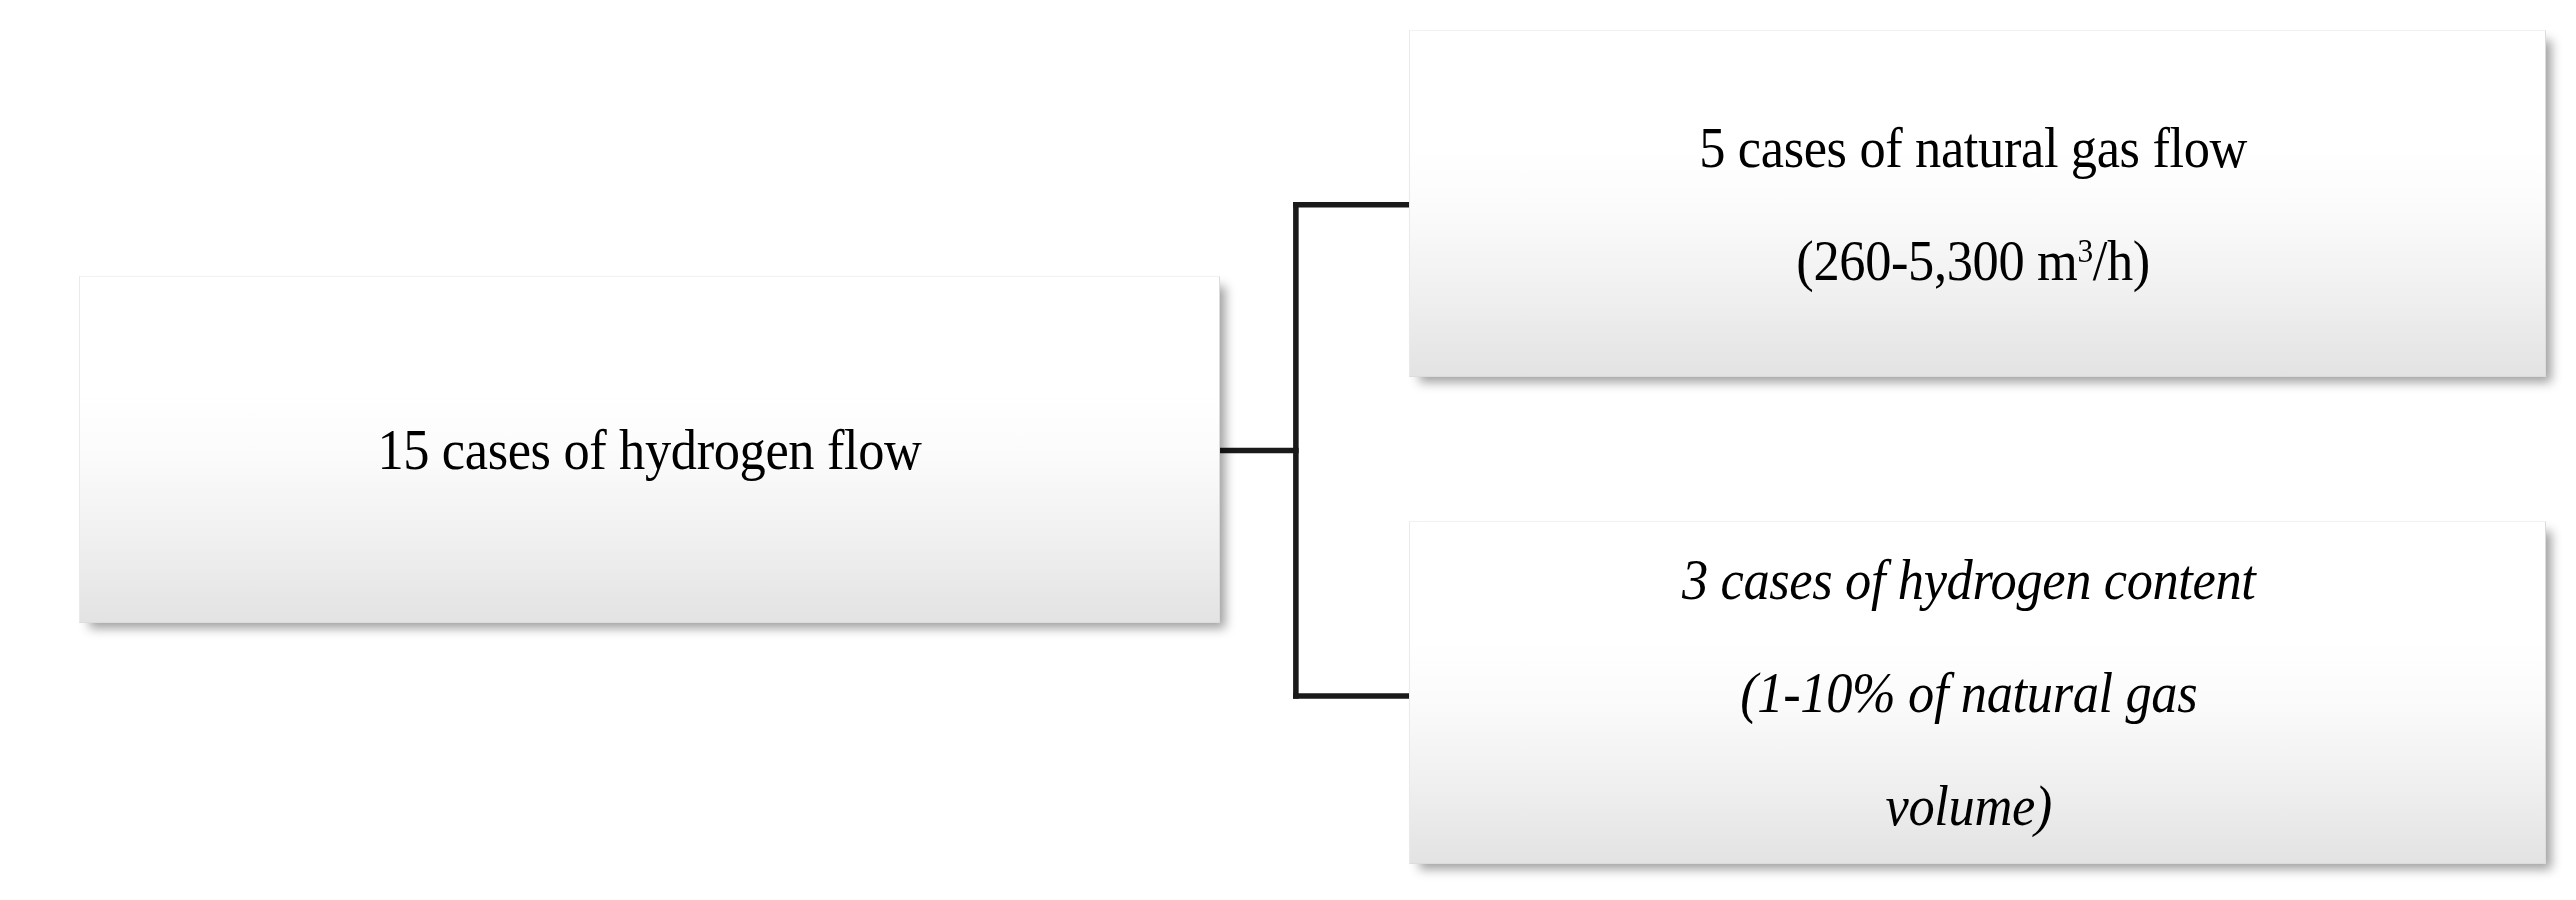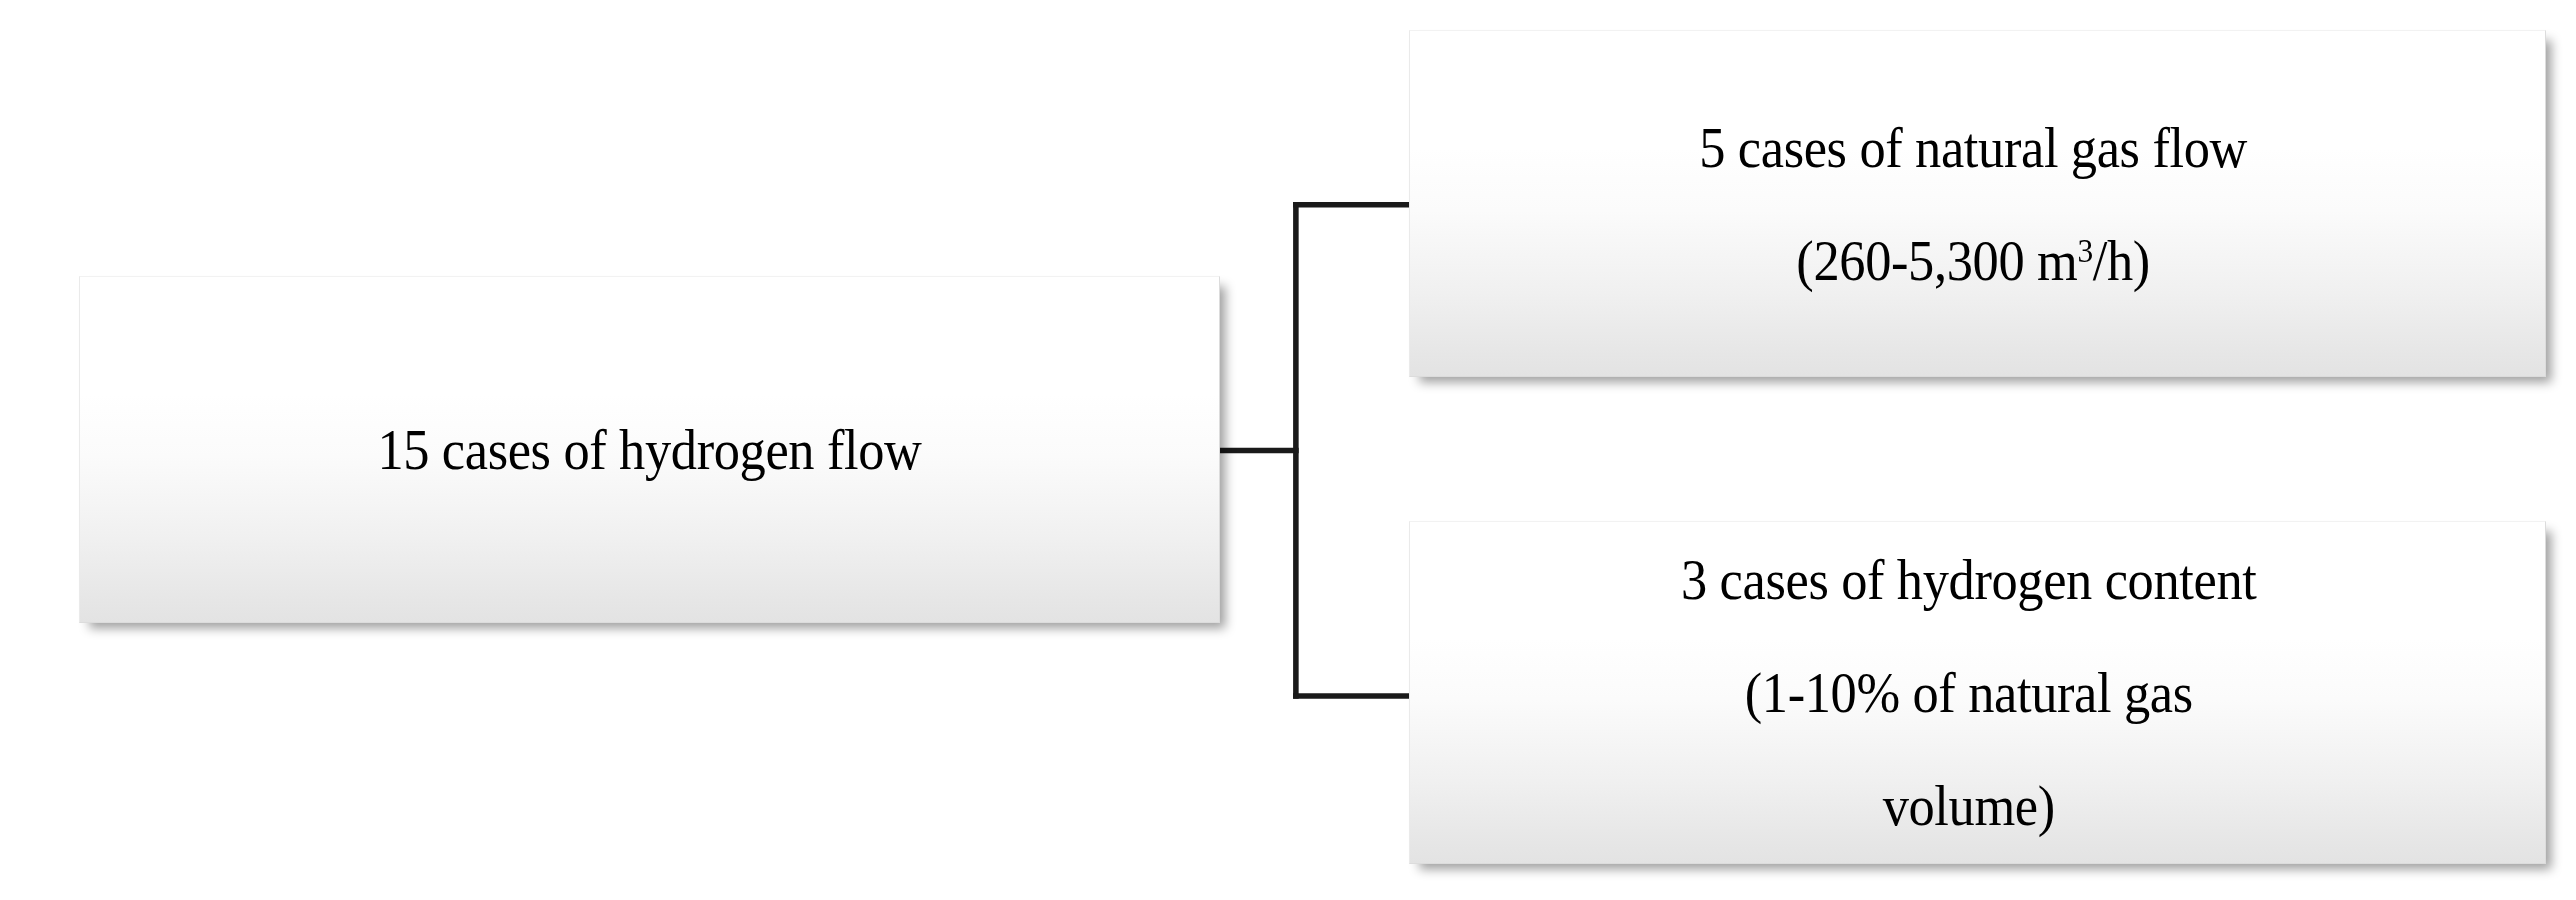--- a/index.html
+++ b/index.html
@@ -75,21 +75,21 @@
   #node-hydrogen-flow {
     left: 43px;  top: 276px;
     width: 1141px; height: 347px; margin-left: 36px;
   }
   #node-natural-gas-flow {
     left: 1409px; top: 30px;
     width: 1137px; height: 347px;
   }
   #node-hydrogen-content {
     left: 1409px; top: 521px;
-    width: 1137px; height: 343px;
+    width: 1137px; height: 343px; font-style: italic;
   }
   
   #node-hydrogen-content .node-label {
     width: 1175px;
     margin-left: -18.5px;
   }
   #node-natural-gas-flow .node-label {
     width: 1157px;
     margin-left: -9.3px;
   }

